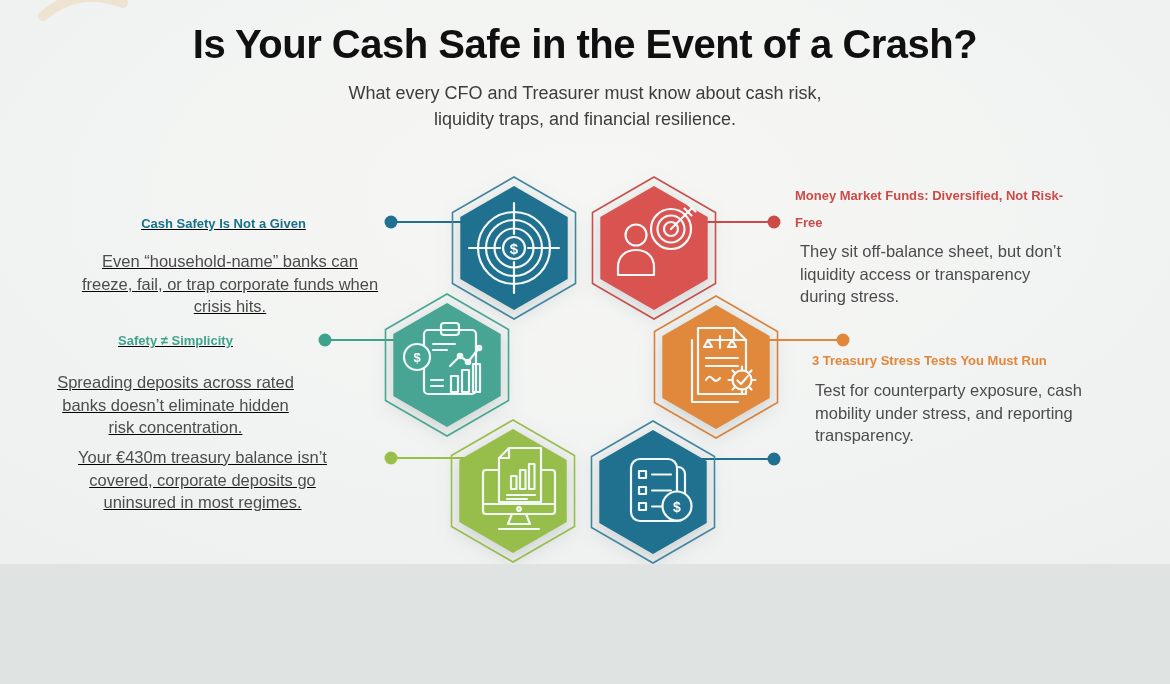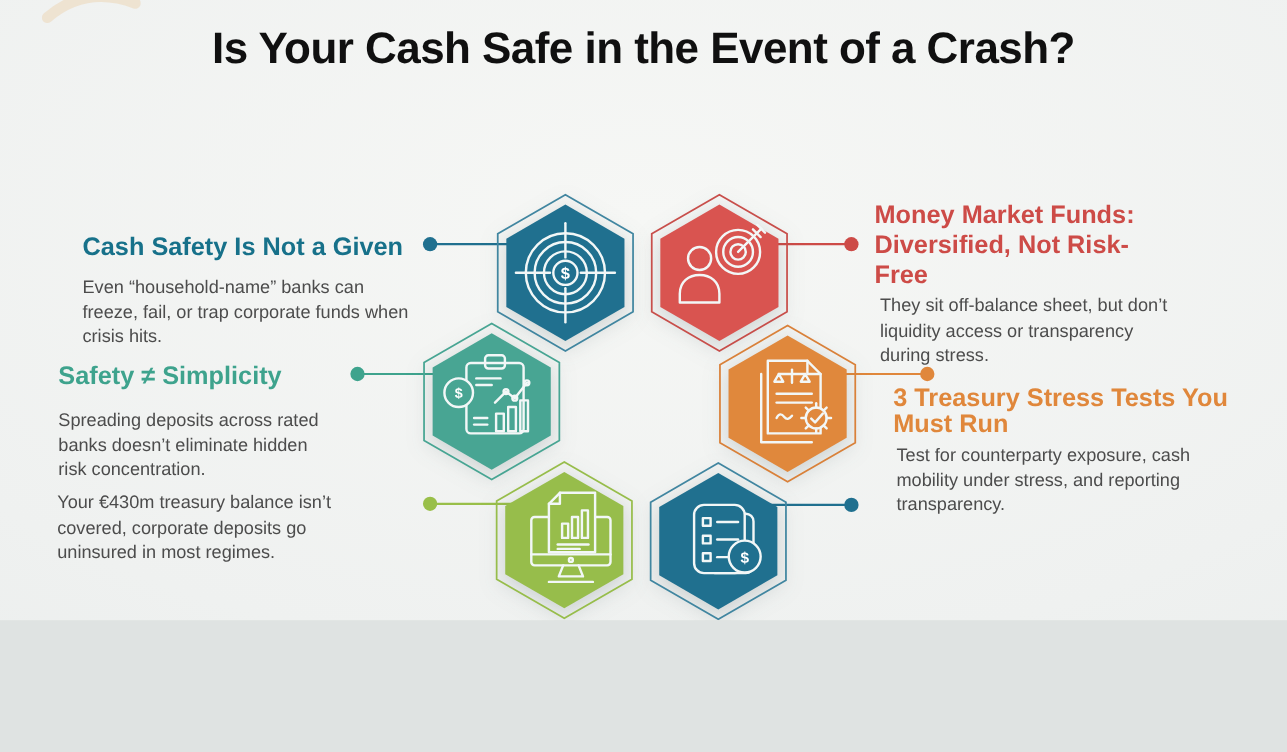--- a/index.html
+++ b/index.html
@@ -10,42 +10,43 @@
   }
   .title{
     position:absolute;top:22px;left:0;width:100%;text-align:center;
     font-size:40px;font-weight:bold;letter-spacing:-0.5px;color:#101010;
   }
   .subtitle{
     position:absolute;top:80px;left:50%;transform:translateX(-50%);width:490px;
     text-align:center;font-size:18px;line-height:26px;color:#3d3d3d;
   }
   .block{position:absolute;}
-  .block.left{text-align:left;}
+  .block.left{text-align:center;text-decoration:underline;}
   .block.right{text-align:left;}
-  .hd{font-size:23px;font-weight:bold;line-height:24px;}
+  .hd{font-size:13px;font-weight:bold;line-height:24px;}
   .bd{font-size:16.5px;line-height:22.5px;color:#4c4c4c;}
   .hc1{color:#17718a}.hc2{color:#3ea38d}.hc3{color:#99bf49}
   .hc4{color:#cd4b47}.hc5{color:#e0873b}.hc6{color:#1b6f8e}
   .hex{position:absolute;filter:drop-shadow(0 5px 8px rgba(50,70,80,.18));}
   .connector{position:absolute;}
   .icon-stroke{stroke:#f2f7f7;stroke-width:2.2;fill:none;stroke-linecap:round;stroke-linejoin:round;}
   .coin-text{font-family:"Liberation Sans",sans-serif;font-weight:bold;fill:#ffffff;}
   .swoosh{position:absolute;left:38px;top:-6px;}
 </style>
 </head>
 <body>
 
 <div class="stage">
 
   <svg class="swoosh" width="90" height="30">
     <path d="M5,22 Q40,-8 85,9" stroke-width="10" fill="none" stroke-linecap="round" opacity="0.8" stroke="#eddfc9"></path>
   </svg>
 
   <div class="title">Is Your Cash Safe in the Event of a Crash?</div>
+  <div class="subtitle">What every CFO and Treasurer must know about cash risk, liquidity traps, and financial resilience.</div>
 
   <svg class="connector" style="left:384px;top:214px" width="92" height="16">
     <line x1="7" y1="8" x2="92" y2="8" stroke-width="2" stroke="#20708f"></line>
     <circle cx="7" cy="8" r="6.5" fill="#20708f"></circle>
   </svg>
   <svg class="connector" style="left:318px;top:332px" width="88" height="16">
     <line x1="7" y1="8" x2="88" y2="8" stroke-width="2" stroke="#3ea38d"></line>
     <circle cx="7" cy="8" r="6.5" fill="#3ea38d"></circle>
   </svg>
   <svg class="connector" style="left:384px;top:450px" width="92" height="16">

